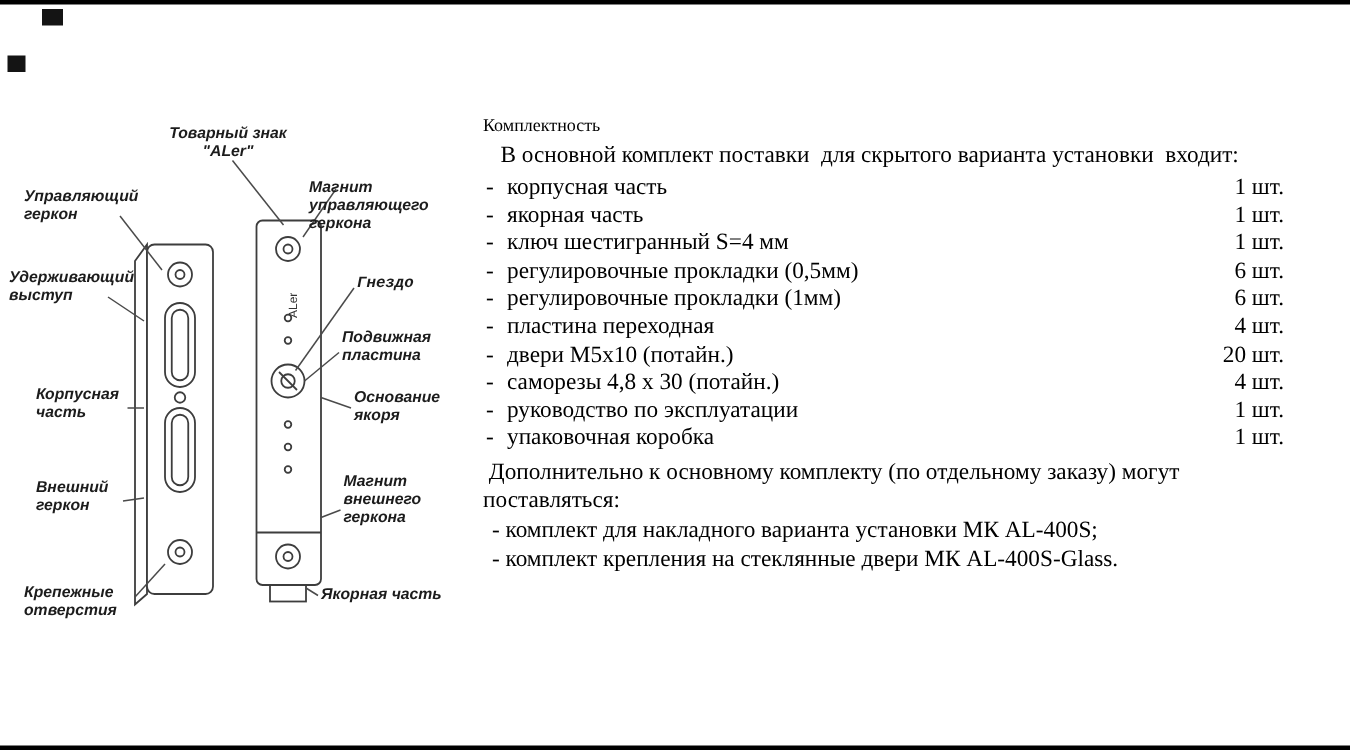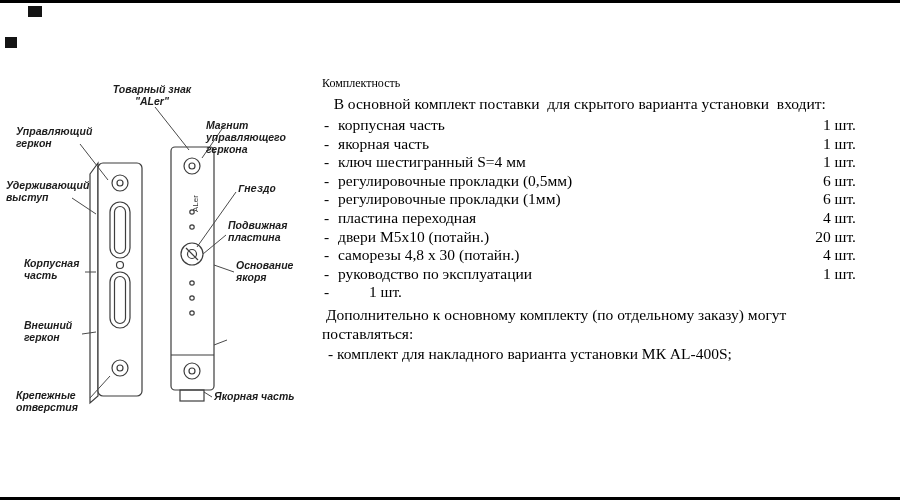--- a/index.html
+++ b/index.html
@@ -94,20 +94,21 @@
 
     <div class="dlabel dl-center" style="left:110px; top:84px;  width:84px;">Товарный знак "ALer"</div>
     <div class="dlabel" style="left:206px; top:120px; width:92px;">Магнит управляющего геркона</div>
     <div class="dlabel" style="left:16px;  top:126px; width:66px;">Управляющий геркон</div>
     <div class="dlabel" style="left:6px;   top:180px; width:74px;">Удерживающий выступ</div>
     <div class="dlabel" style="left:238px; top:184px; width:60px;font-family:Liberation Mono, monospace;">Гнездо</div>
     <div class="dlabel" style="left:228px; top:220px; width:68px;">Подвижная пластина</div>
     <div class="dlabel" style="left:24px;  top:258px; width:66px;">Корпусная часть</div>
     <div class="dlabel" style="left:236px; top:260px; width:72px;">Основание якоря</div>
     <div class="dlabel" style="left:24px;  top:320px; width:60px;">Внешний геркон</div>
+    <div class="dlabel" style="left:229px; top:316px; width:64px;">Магнит внешнего геркона</div>
     <div class="dlabel" style="left:16px;  top:390px; width:74px;">Крепежные отверстия</div>
     <div class="dlabel" style="left:214px; top:391px; width:90px;">Якорная часть</div>
   </div>
 
   <div class="content">
     <div class="title">Комплектность</div>
     <div class="intro">   В основной комплект поставки  для скрытого варианта установки  входит:</div>
 
     <div class="rows">
       <div class="row">
@@ -150,20 +151,22 @@
         <span class="lbl">саморезы 4,8 х 30 (потайн.)</span>
         <span class="qty">4 шт.</span>
       </div>
       <div class="row">
         <span class="dash">-</span>
         <span class="lbl">руководство по эксплуатации</span>
         <span class="qty">1 шт.</span>
       </div>
       <div class="row">
         <span class="dash">-</span>
+        <span class="lbl">упаковочная коробка</span>
         <span class="qty">1 шт.</span>
       </div>
     </div>
 
     <div class="addl-intro"> Дополнительно к основному комплекту (по отдельному заказу) могут поставляться:</div>
     <div class="addl-item">- комплект для накладного варианта установки МК AL-400S;</div>
+    <div class="addl-item">- комплект крепления на стеклянные двери МК AL-400S-Glass.</div>
   </div>
 </div>
 
 </body></html>

